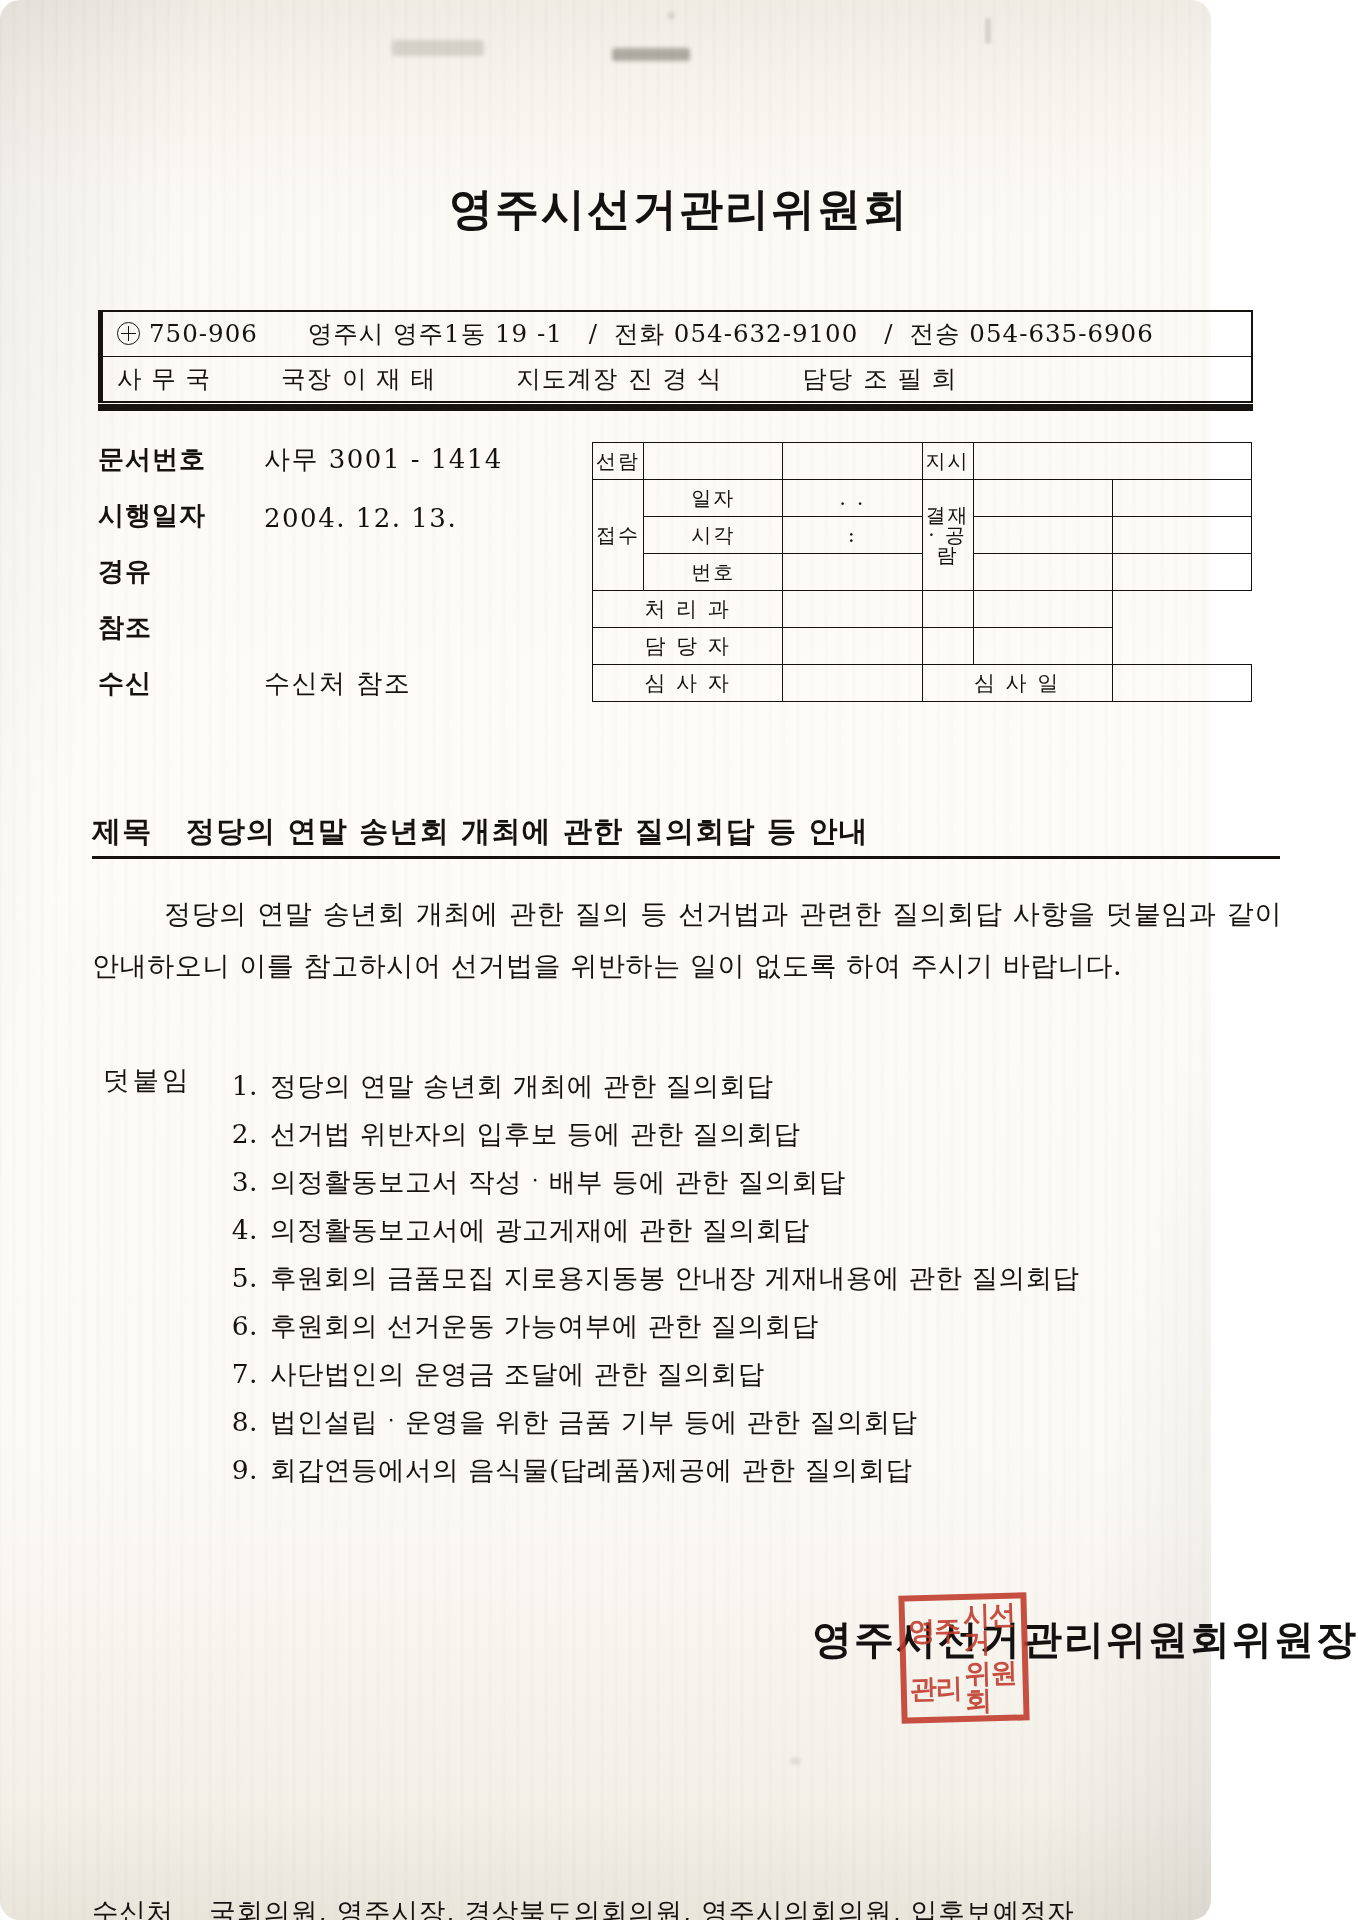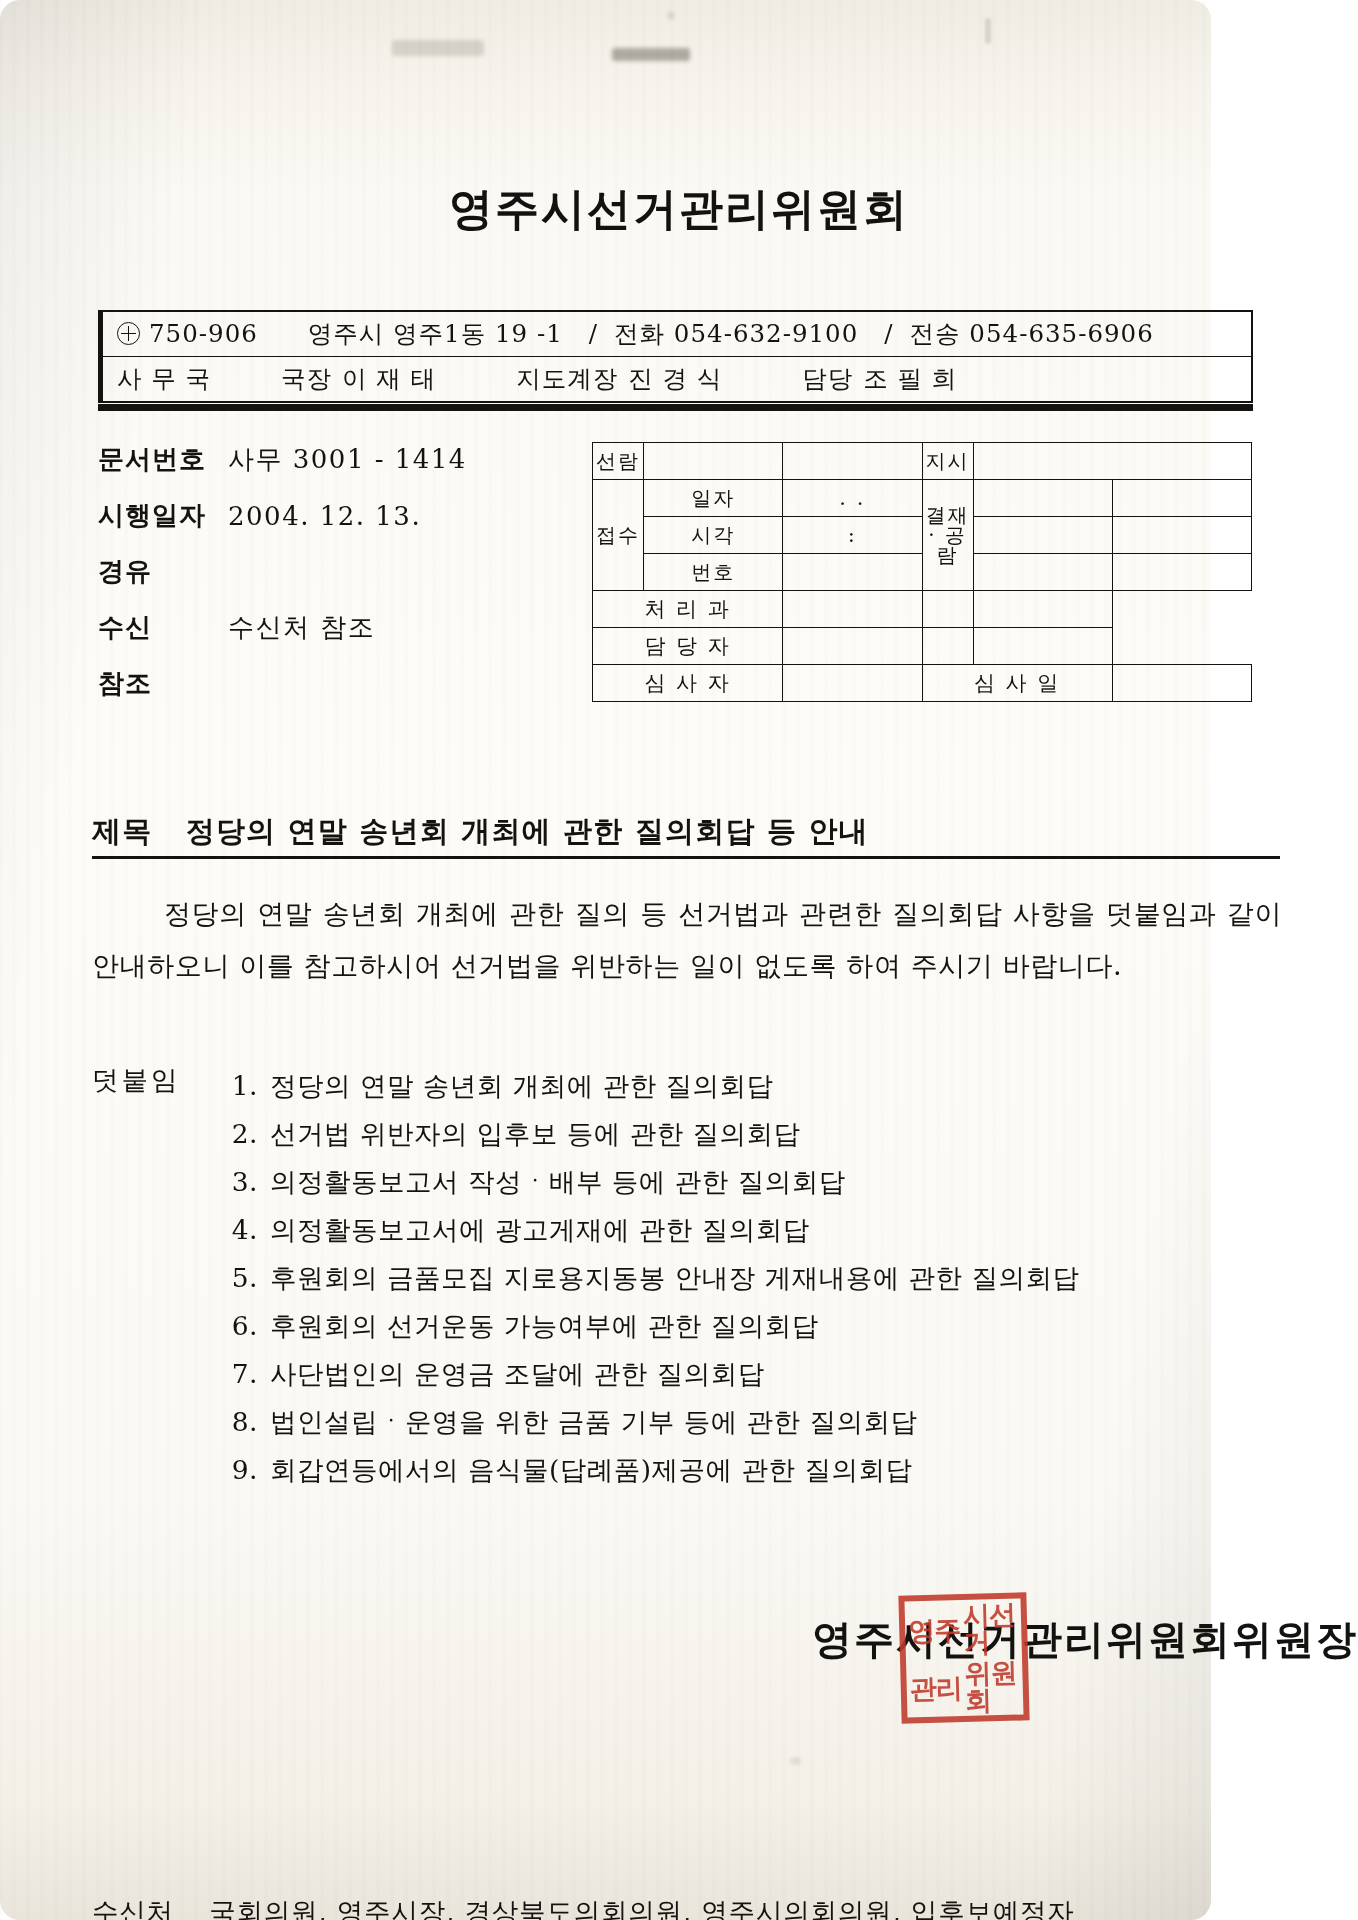--- a/index.html
+++ b/index.html
@@ -125,24 +125,25 @@
   
   .meta {
     position: absolute;
     left: 98px;
     top: 442px;
     width: 480px;
     font-family: "DejaVu Serif", serif;
   }
   .meta-row {
     display: flex;
-    align-items: center;
+    align-items: flex-end;
     margin-bottom: 21px;
     font-size: 26px;
     letter-spacing: 1px;
+    gap: 36px;
   }
   .meta-label {
     font-weight: bold;
     width: 130px;
     flex: 0 0 130px;
   }
   .meta-value {
     letter-spacing: 1.5px;
   }
 
@@ -218,21 +219,21 @@
     position: absolute;
     left: 92px;
     top: 1062px;
     width: 1190px;
     font-family: "DejaVu Serif", serif;
     font-size: 26.5px;
     letter-spacing: 0.5px;
   }
   .attach-head {
     position: absolute;
-    left: 0;
+    left: 11px;
     top: 0;
     font-weight: normal;
     letter-spacing: 3px;
   }
   .attach-list {
     margin: 0;
     padding: 0;
     list-style: none;
     margin-left: 120px;
   }
@@ -349,26 +350,26 @@
       </div>
       <div class="meta-row">
         <span class="meta-label">시행일자</span>
         <span class="meta-value">2004. 12.  13.</span>
       </div>
       <div class="meta-row">
         <span class="meta-label">경유</span>
         <span class="meta-value"></span>
       </div>
       <div class="meta-row">
+        <span class="meta-label">참조</span>
+        <span class="meta-value"></span>
+      </div>
+      <div class="meta-row">
         <span class="meta-label">수신</span>
         <span class="meta-value">수신처  참조</span>
-      </div>
-      <div class="meta-row">
-        <span class="meta-label">참조</span>
-        <span class="meta-value"></span>
       </div>
     </div>
 
     <table class="stamp-table">
       <tbody>
           <tr>
         <td class="v-label" rowspan="1">
           <span>선람</span>
         </td>
         <td></td>

